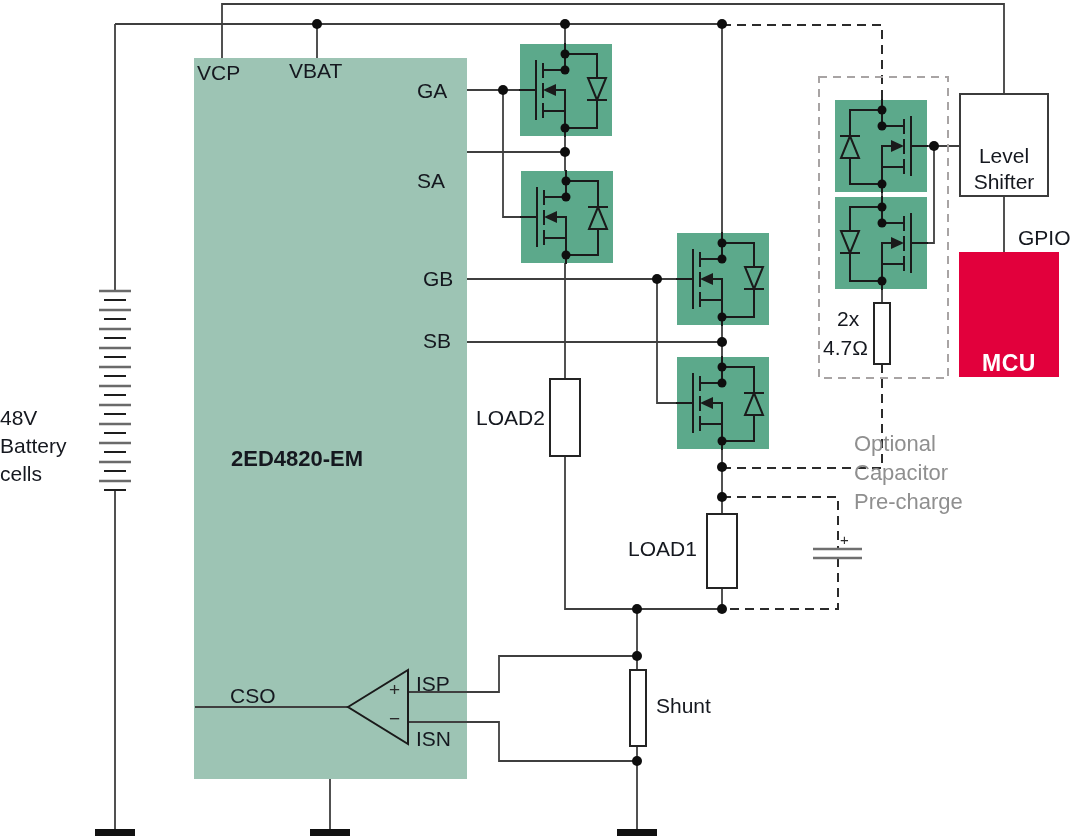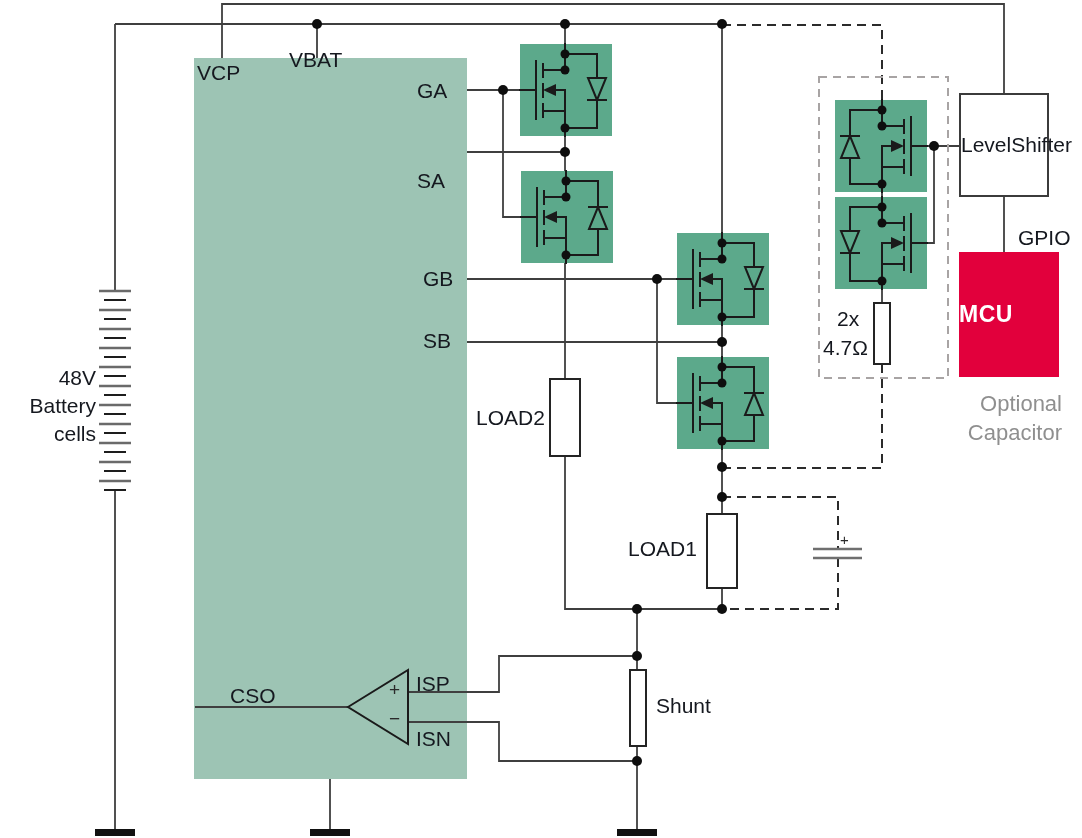--- a/index.html
+++ b/index.html
@@ -12,21 +12,21 @@
   }
   html,body{margin:0;padding:0;background:#ffffff;}
   .canvas{
     position:relative;width:1082px;height:838px;background:#ffffff;overflow:hidden;
     font-family:"Liberation Sans","DejaVu Sans",sans-serif;
   }
   .chip{
     position:absolute;left:194px;top:58px;width:273px;height:721px;
     background:var(--chip-fill);z-index:0;
   }
-  .box{position:absolute;z-index:0;display:flex;align-items:center;justify-content:space-between;}
+  .box{position:absolute;z-index:0;display:flex;flex-direction:column;align-items:center;justify-content:flex-end;}
   .level-shifter{
     left:959px;top:93px;width:86px;height:100px;background:#ffffff;
     border:2px solid #3b3b3b;font-size:21px;line-height:26px;color:var(--text);
   }
   .mcu{
     left:959px;top:252px;width:100px;height:125px;background:var(--mcu-red);
     color:#ffffff;font-size:23px;font-weight:600;letter-spacing:.5px;
   }
   svg.wiring{position:absolute;left:0;top:0;z-index:1;pointer-events:none;}
   .wire{stroke:var(--wire);stroke-width:1.8;fill:none;}
@@ -39,21 +39,21 @@
   .res{fill:#ffffff;stroke:#242424;stroke-width:2;}
   .mosfill{fill:var(--mosfet-fill);}
   .gnd{fill:#111111;}
   .cap{stroke:#6f6f6f;stroke-width:2.5;fill:none;}
   .batL{stroke:#6a6a6a;stroke-width:2.6;}
   .batS{stroke:#1d1d1d;stroke-width:2;}
   .lbl{
     position:absolute;z-index:2;font-size:21px;color:var(--text);
     white-space:nowrap;line-height:1.15;
   }
-  .lbl.center{text-align:right;white-space:normal;}
+  .lbl.center{text-align:left;white-space:normal;margin-top:40px;}
   .chip-name{font-weight:bold;font-size:22px;}
   .note{color:var(--note-gray);font-size:22px;line-height:29px;}
   .opamp-sign{font-size:19px;color:#2a2a2a;}
 </style>
 </head>
 <body>
 
 <div class="canvas">
 
   <div class="chip"></div>
@@ -182,23 +182,24 @@
       <rect class="gnd" x="617" y="829" width="40" height="7"></rect>
     </g>
   </svg>
 
   <div class="lbl center" style="left:0;top:364px;width:96px;line-height:28px;">
     <div>48V</div>
     <div>Battery</div>
     <div>cells</div>
   </div>
 
+  <div class="lbl chip-name center" style="left:231px;top:406px;width:200px;">2ED4820-EM</div>
 
   <div class="lbl" style="left:197px;top:61px;">VCP</div>
-  <div class="lbl" style="left:289px;top:48px;">VBAT</div>
+  <div class="lbl" style="left:289px;top:59px;">VBAT</div>
   <div class="lbl" style="left:417px;top:79px;">GA</div>
   <div class="lbl" style="left:417px;top:141px;margin-top:28px;">SA</div>
   <div class="lbl" style="left:423px;top:267px;">GB</div>
   <div class="lbl" style="left:423px;top:329px;">SB</div>
   <div class="lbl" style="left:186px;top:684px;margin-left:44px;">CSO</div>
   <div class="lbl" style="left:416px;top:672px;">ISP</div>
   <div class="lbl" style="left:416px;top:727px;">ISN</div>
 
   <div class="lbl opamp-sign" style="left:389px;top:679px;">+</div>
   <div class="lbl opamp-sign" style="left:389px;top:708px;">−</div>
@@ -210,15 +211,16 @@
   <div class="lbl" style="left:837px;top:307px;">2x</div>
   <div class="lbl" style="left:823px;top:336px;">4.7Ω</div>
 
   <div class="lbl opamp-sign" style="left:840px;top:531px;font-size:15px;">+</div>
 
   <div class="lbl" style="left:1018px;top:226px;">GPIO</div>
 
   <div class="lbl note center" style="left:854px;top:389px;width:208px;">
     <div>Optional</div>
     <div>Capacitor</div>
+    <div>Pre-charge</div>
   </div>
 
 </div>
 
 </body></html>

